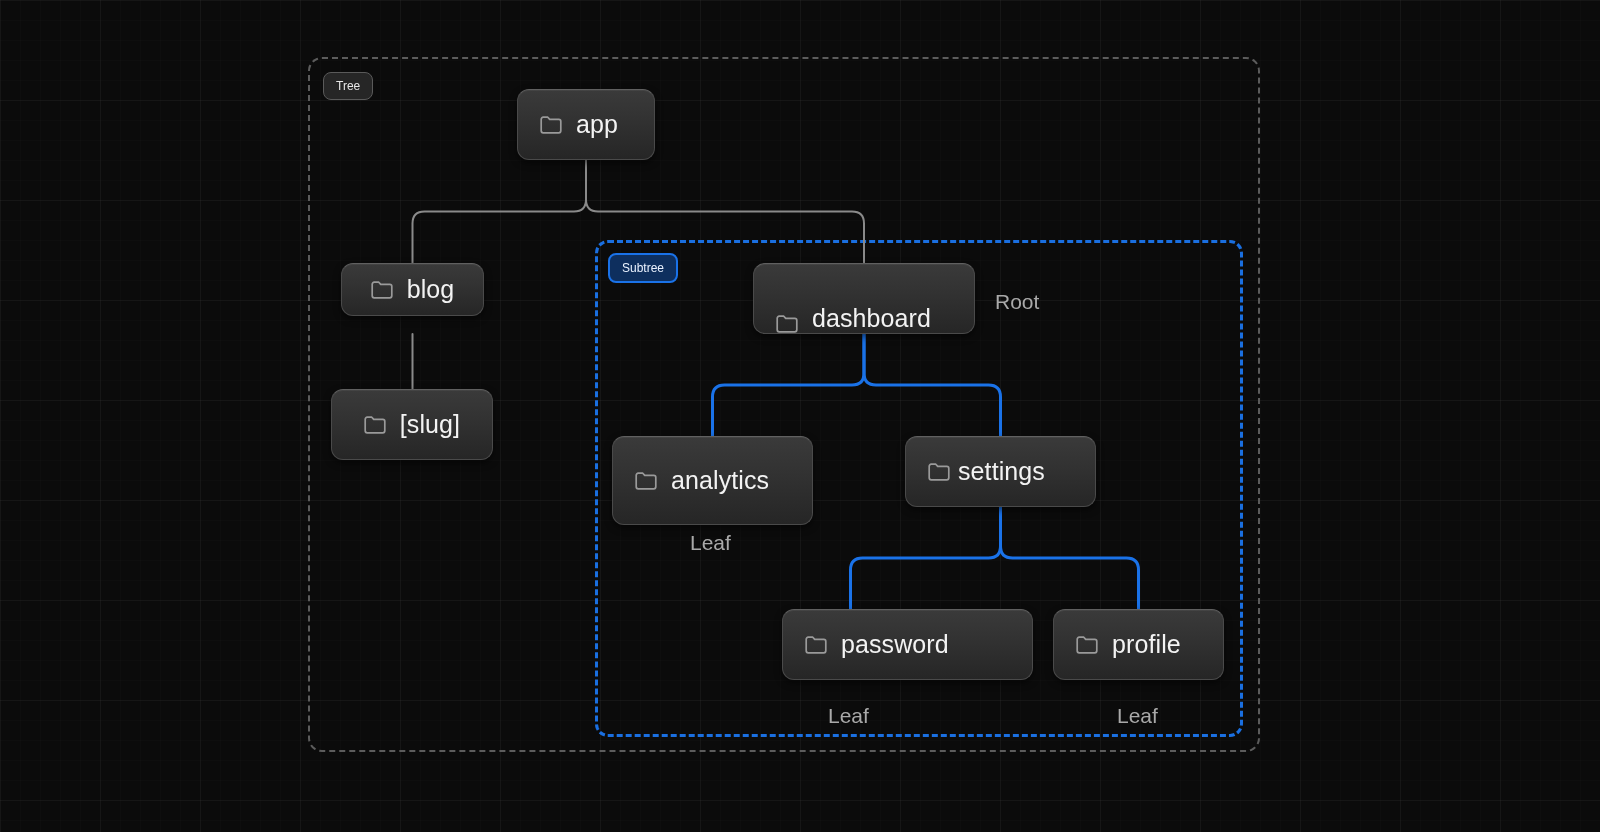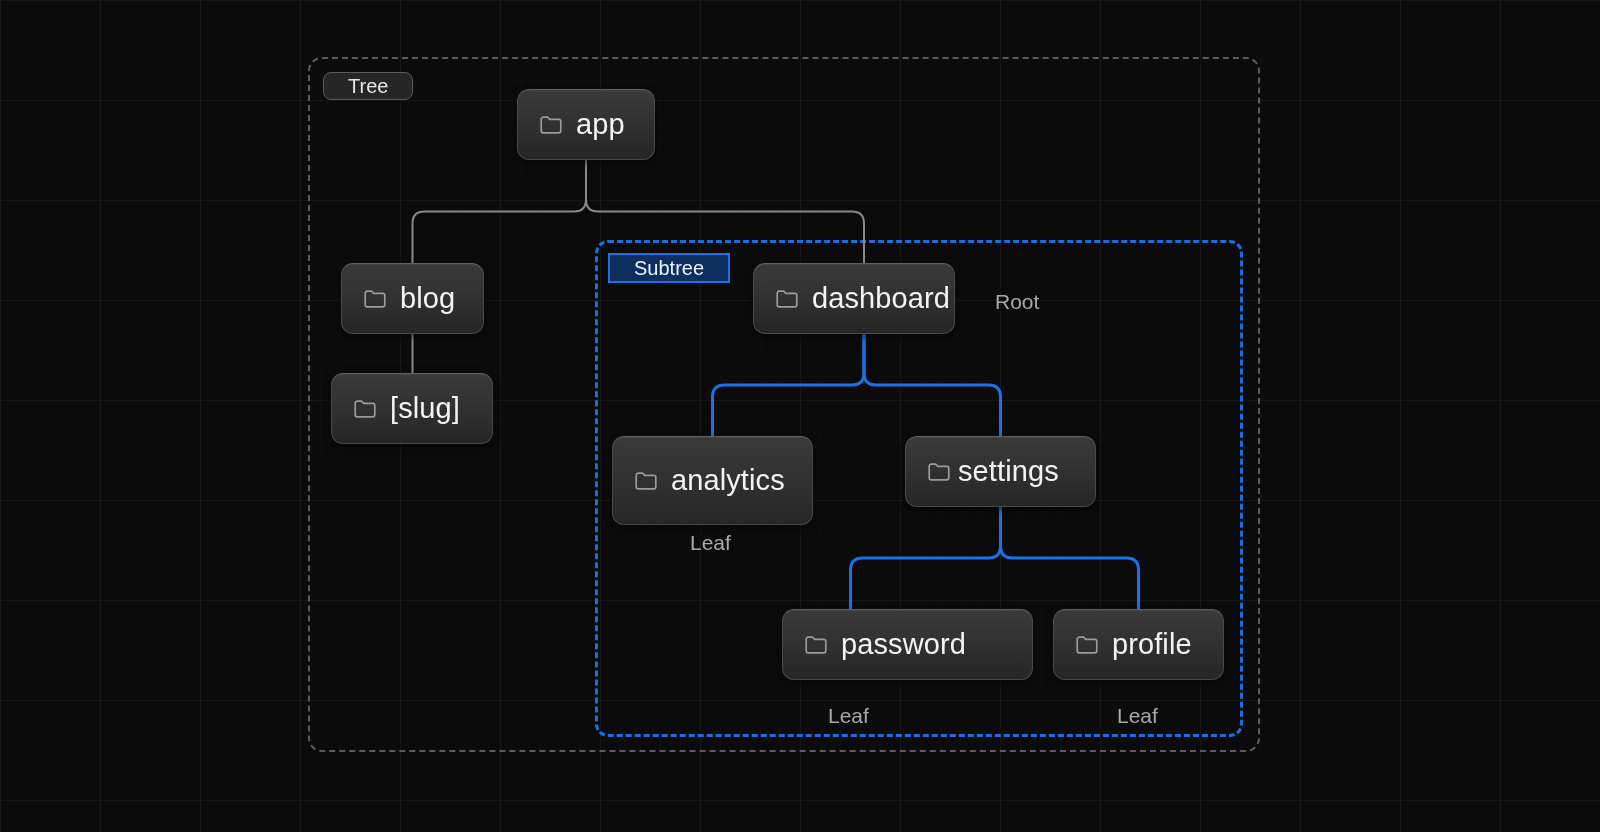--- a/index.html
+++ b/index.html
@@ -38,37 +38,37 @@
     border: 3px dashed #1a6fe0;
     border-radius: 13px;
   }
 
   .group-label {
     position: absolute;
     display: inline-flex;
     align-items: center;
     justify-content: center;
     height: 28px;
-    padding: 0 24px;
+    padding: 0 12px;
     border-radius: 8px;
-    font-size: 20px;
+    font-size: 12px;
     line-height: 1;
     white-space: nowrap;
   }
   .group-label-tree {
     background: #262626;
     border: 1px solid #5a5a5a;
     color: #e6e6e6;
   }
   .group-label-subtree {
     background: #0e2f5e;
     border: 2px solid #1a72e8;
     color: #eaf2ff;
     height: 30px;
-    border-radius: 0;
+    border-radius: 8px;
   }
 
   
   #edges {
     position: absolute;
     left: 0; top: 0;
     width: 1600px;
     height: 832px;
     pointer-events: none;
   }
@@ -82,21 +82,21 @@
     padding: 0 22px;
     border-radius: 12px;
     background: linear-gradient(180deg, #3a3a3a 0%, #323232 42%, #262626 100%);
     border: 1px solid #4a4a4a;
     border-top-color: #606060;
     box-shadow: 0 3px 7px rgba(0,0,0,0.55), inset 0 1px 0 rgba(255,255,255,0.05);
     color: #f2f2f2;
     white-space: nowrap;
   }
   .node-label {
-    font-size: 29px;
+    font-size: 25px;
     letter-spacing: 0.1px;
     color: #f3f3f3;
   }
   .folder-icon {
     flex: 0 0 auto;
     width: 22px;
     height: 19px;
     display: block;
   }
   .folder-icon path {
@@ -138,33 +138,33 @@
       <path d="M 1000.5 507 L 1000.5 546 Q 1000.5 558 1012.5 558 L 1126.5 558 Q 1138.5 558 1138.5 570 L 1138.5 609" fill="none" stroke="#1a72e8" stroke-width="3" stroke-linecap="round"></path>
     </svg>
 
   <div id="node-layer">
       <div class="node" style="left: 517px; top: 89px; width: 138px; height: 71px;">
         <svg class="folder-icon" viewBox="0 0 22 19">
           <path d="M1.2 4.2 a2 2 0 0 1 2-2 h4.6 l1.9 2.2 h9.1 a2 2 0 0 1 2 2 v9.4 a2 2 0 0 1 -2 2 h-15.6 a2 2 0 0 1 -2 -2 z"></path>
         </svg>
         <span class="node-label">app</span>
       </div>
-      <div class="node" style="left: 341px; top: 263px; width: 143px; height: 71px;">
+      <div class="node" style="left: 341px; top: 263px; width: 143px; height: 53px; justify-content: center;">
         <svg class="folder-icon" viewBox="0 0 22 19">
           <path d="M1.2 4.2 a2 2 0 0 1 2-2 h4.6 l1.9 2.2 h9.1 a2 2 0 0 1 2 2 v9.4 a2 2 0 0 1 -2 2 h-15.6 a2 2 0 0 1 -2 -2 z"></path>
         </svg>
         <span class="node-label">blog</span>
       </div>
-      <div class="node" style="left: 331px; top: 373px; width: 162px; height: 71px;">
+      <div class="node" style="left: 331px; top: 389px; width: 162px; height: 71px; justify-content: center;">
         <svg class="folder-icon" viewBox="0 0 22 19">
           <path d="M1.2 4.2 a2 2 0 0 1 2-2 h4.6 l1.9 2.2 h9.1 a2 2 0 0 1 2 2 v9.4 a2 2 0 0 1 -2 2 h-15.6 a2 2 0 0 1 -2 -2 z"></path>
         </svg>
         <span class="node-label">[slug]</span>
       </div>
-      <div class="node" style="left: 753px; top: 263px; width: 202px; height: 71px;">
+      <div class="node" style="left: 753px; top: 263px; width: 222px; height: 71px; align-items: flex-end;">
         <svg class="folder-icon" viewBox="0 0 22 19">
           <path d="M1.2 4.2 a2 2 0 0 1 2-2 h4.6 l1.9 2.2 h9.1 a2 2 0 0 1 2 2 v9.4 a2 2 0 0 1 -2 2 h-15.6 a2 2 0 0 1 -2 -2 z"></path>
         </svg>
         <span class="node-label">dashboard</span>
       </div>
       <div class="node" style="left: 612px; top: 436px; width: 201px; height: 89px;">
         <svg class="folder-icon" viewBox="0 0 22 19">
           <path d="M1.2 4.2 a2 2 0 0 1 2-2 h4.6 l1.9 2.2 h9.1 a2 2 0 0 1 2 2 v9.4 a2 2 0 0 1 -2 2 h-15.6 a2 2 0 0 1 -2 -2 z"></path>
         </svg>
         <span class="node-label">analytics</span>

